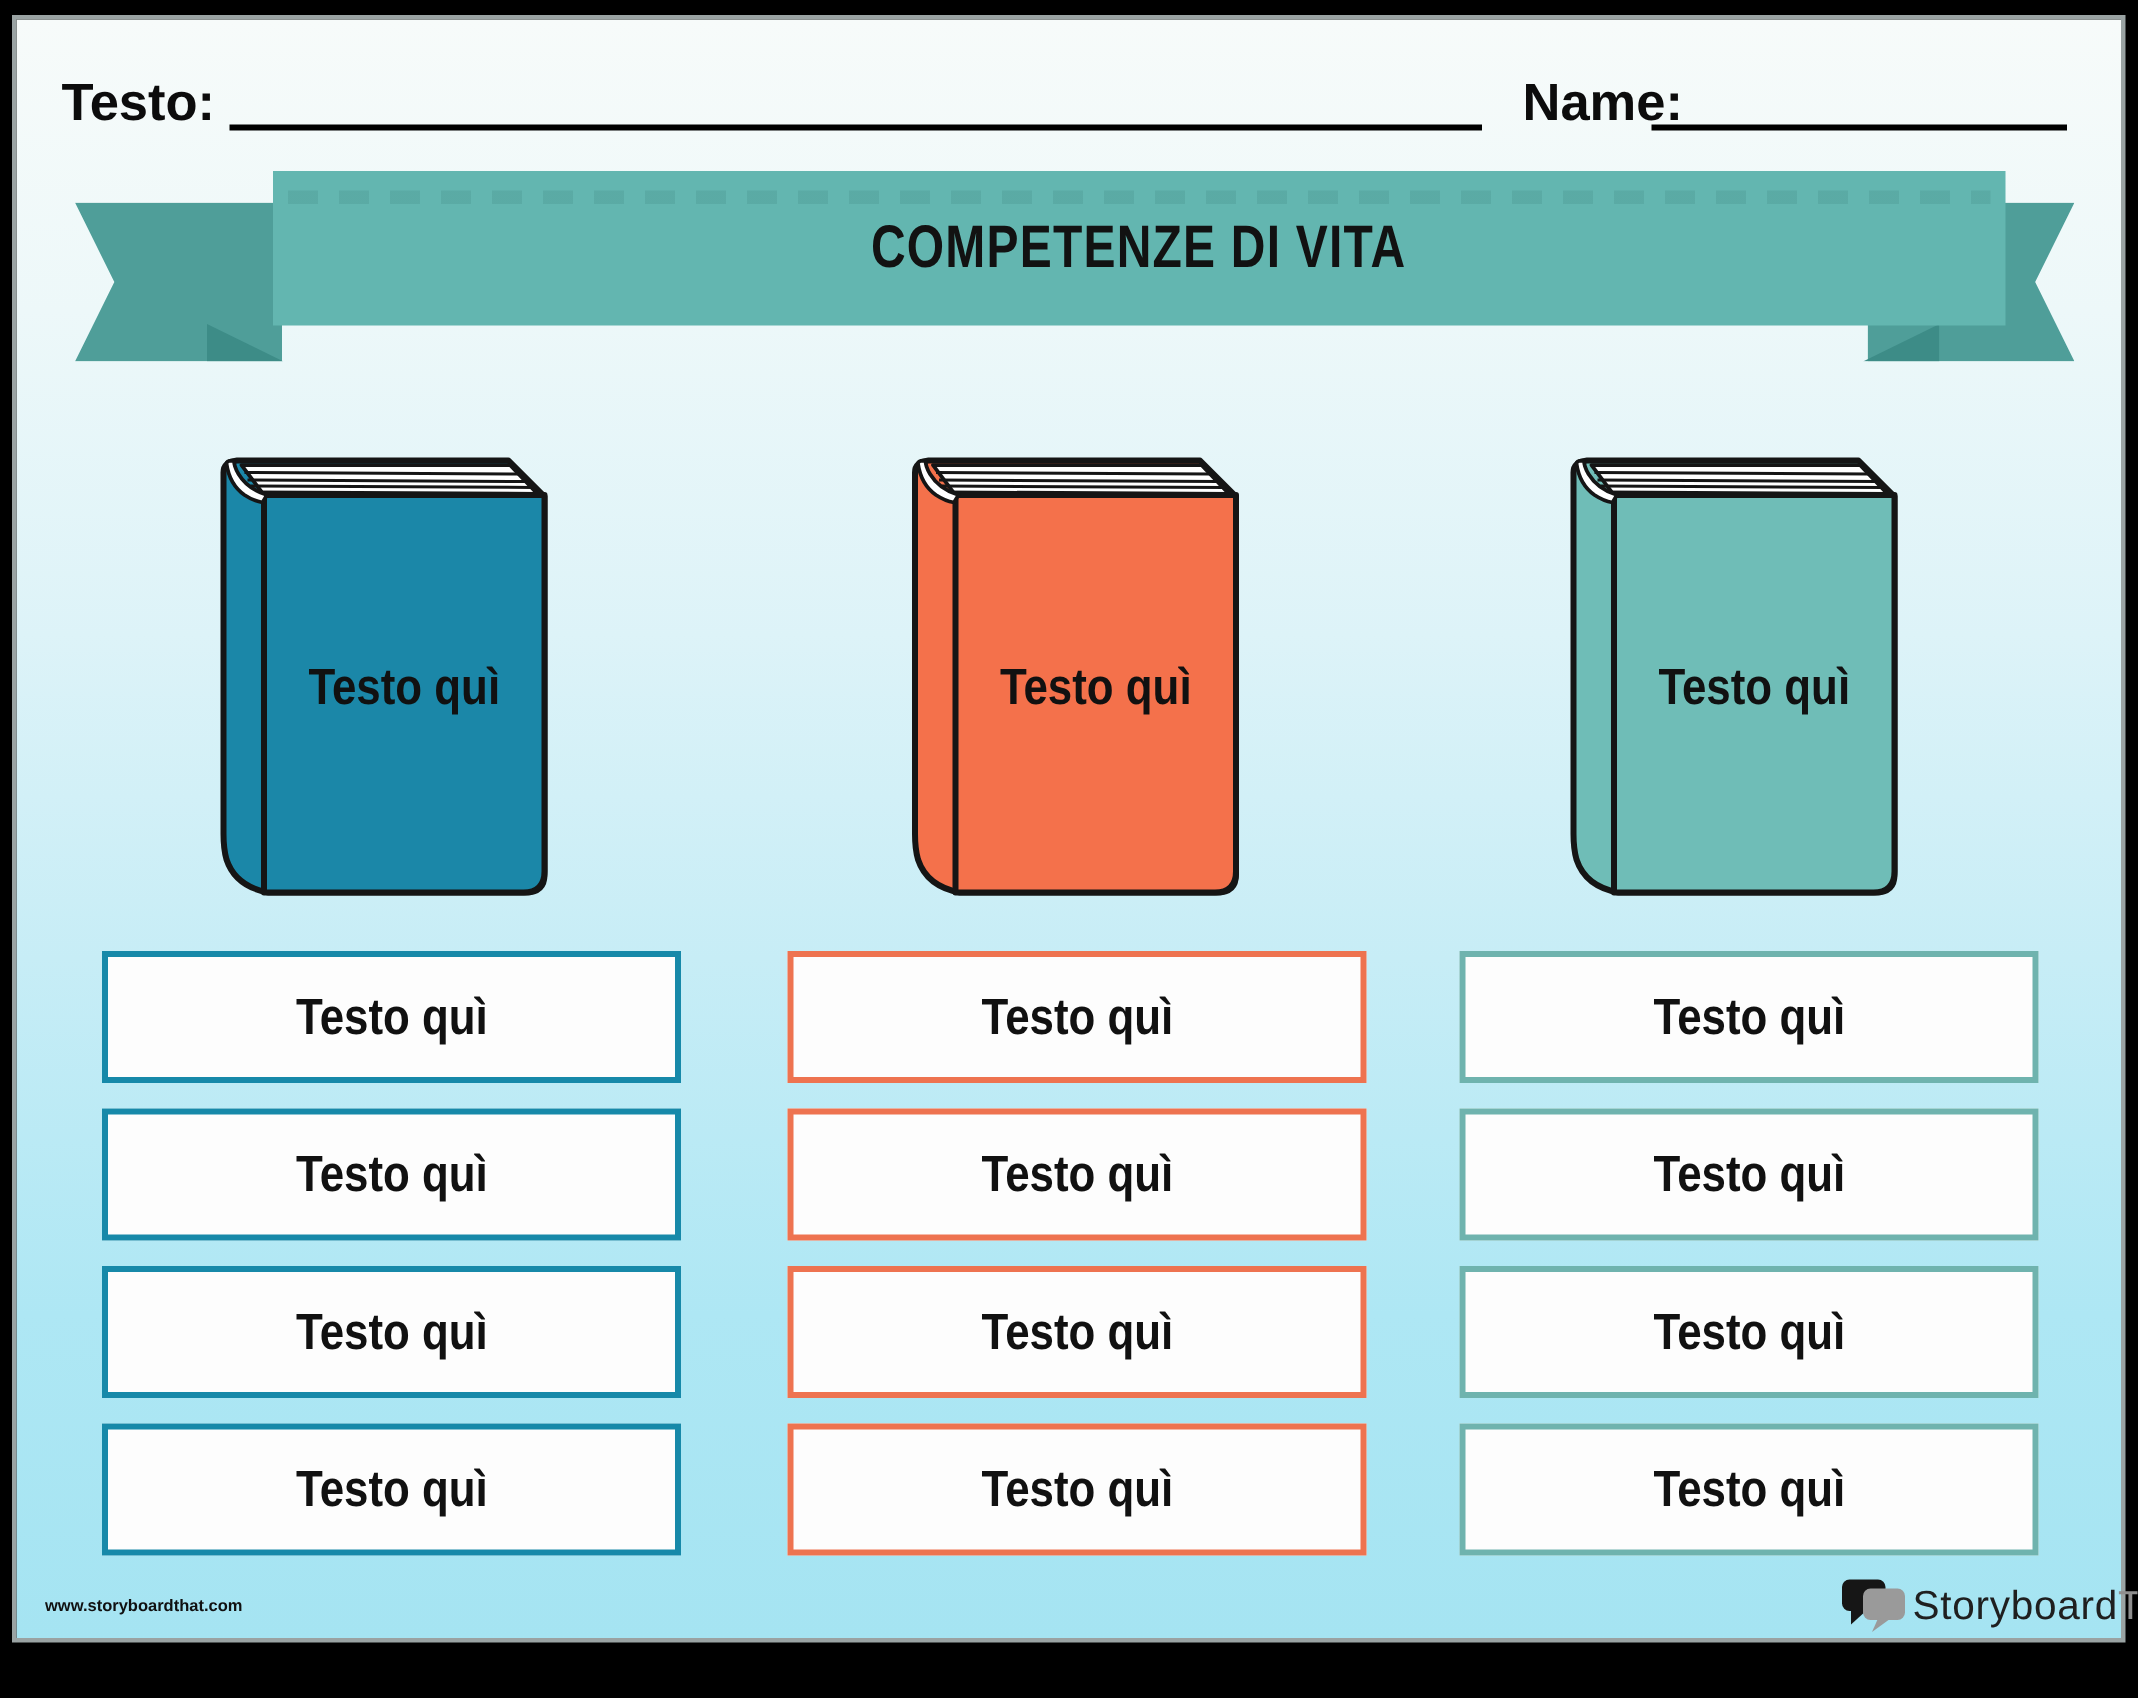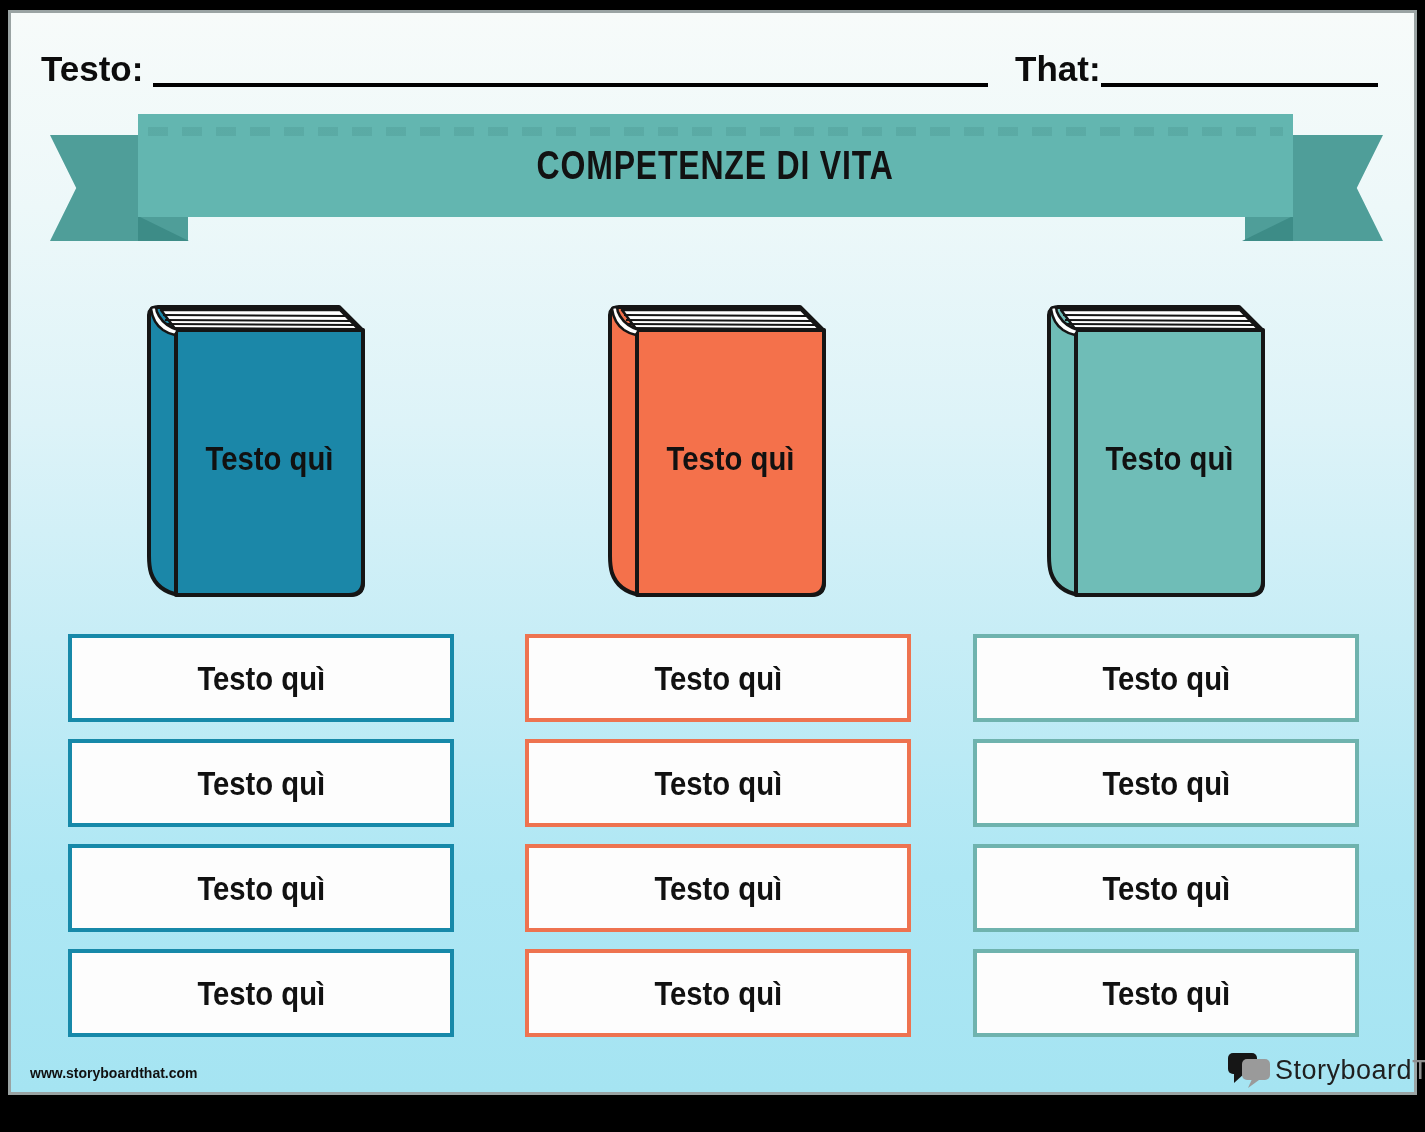--- a/index.html
+++ b/index.html
@@ -154,21 +154,21 @@
     color: #111;
     transform: scaleX(0.86);
     white-space: nowrap;
   }
 
   
   .site-url {
     position: absolute;
     left: 19px;
     top: 1052px;
-    font-size: 14px;
+    font-size: 11px;
     font-weight: bold;
     color: #101010;
   }
   .logo {
     position: absolute;
     left: 1216px;
     top: 1038px;
     display: flex;
     align-items: center;
   }
@@ -179,29 +179,29 @@
     white-space: nowrap;
   }
 </style>
 </head>
 <body>
 
 <div class="page">
 
   <span class="hdr-label name-label">Testo:</span>
   <div class="fill-line name-line"></div>
-  <span class="hdr-label date-label">That:</span>
+  <span class="hdr-label date-label">Name:</span>
   <div class="fill-line date-line"></div>
 
   <div class="ribbon">
     <div class="ribbon-tail left" style="background-color: rgb(79, 158, 153);"></div>
     <div class="ribbon-tail right" style="background-color: rgb(79, 158, 153);"></div>
     <div class="ribbon-fold left" style="background-color: rgb(61, 140, 135);"></div>
     <div class="ribbon-fold right" style="background-color: rgb(61, 140, 135);"></div>
-    <div class="ribbon-band" style="background-color: rgb(99, 182, 176);">
+    <div class="ribbon-band" style="background-color: rgb(99, 182, 176); margin-left: 44px;">
       <span class="banner-title">COMPETENZE DI VITA</span>
     </div>
   </div>
 
   <div class="book book-1">
     <svg viewBox="0 0 225 295" width="225" height="295">
       <path d="M15,4 L196,4 L220,28 L220,280 Q220,292 207,292 L36,292 Q14,288 8,270 Q6,263 6,253 L6,12 Q6,5 15,4 Z" stroke="#151515" stroke-width="4" stroke-linejoin="round" fill="#1b87a8"></path>
       <path d="M18,7 L197,7 L216,27 L33,27 Z" fill="#ffffff" stroke="#151515" stroke-width="2.5" stroke-linejoin="round"></path>
       <path d="M20,12 L203,13 M22,17 L209,18 M24,21 L213,22 M26,25 L216,26" stroke="#151515" stroke-width="2" fill="none"></path>
       <path d="M33,27 L220,27 L220,278 Q220,292 206,292 L33,292 Z" stroke="#151515" stroke-width="4" stroke-linejoin="round" fill="#1b87a8"></path>

